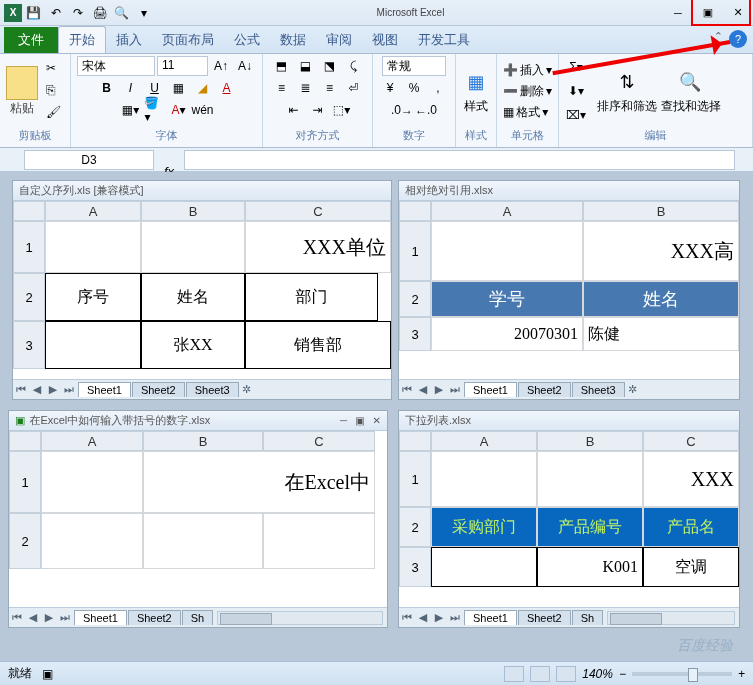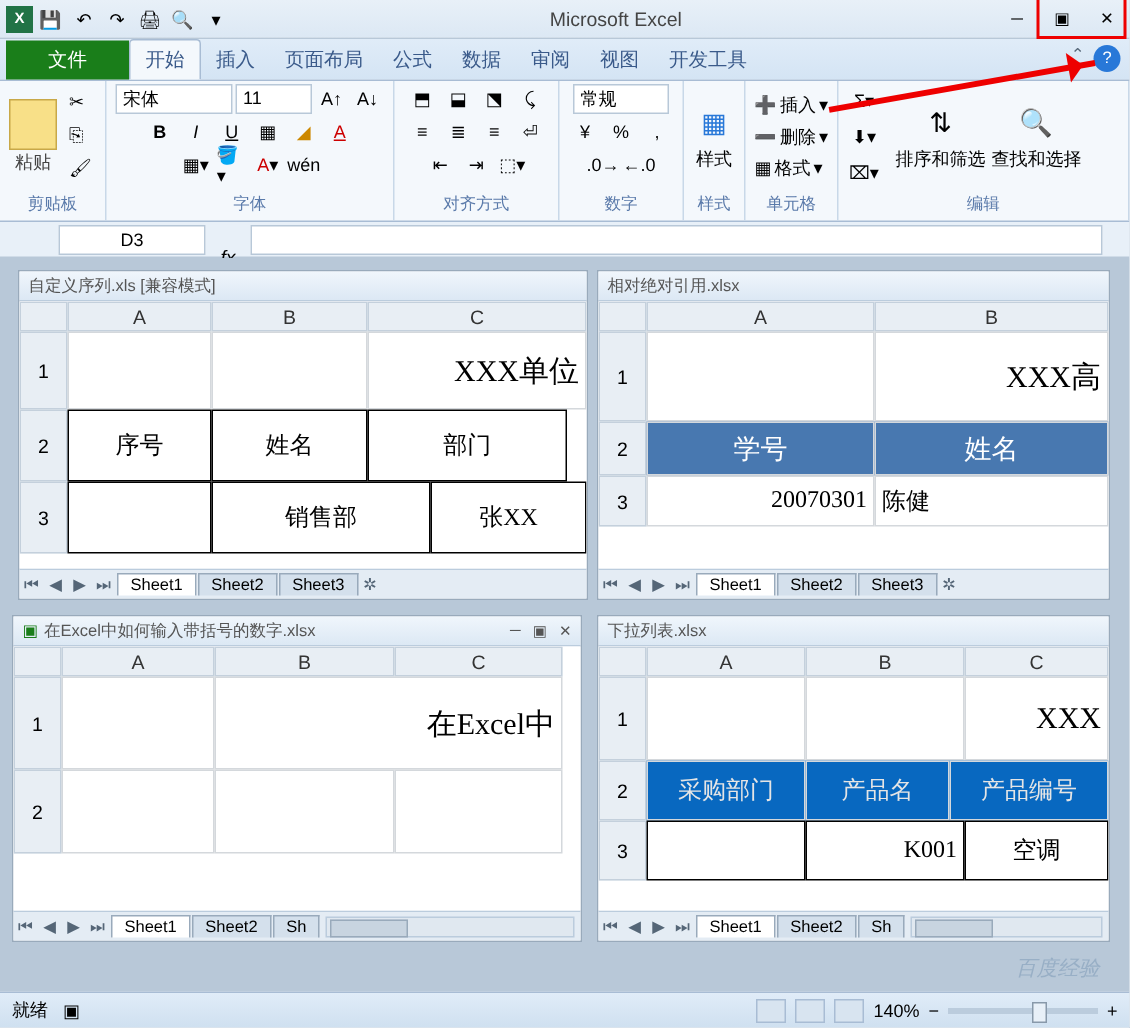--- a/index.html
+++ b/index.html
@@ -3,28 +3,28 @@
 <meta charset="utf-8">
 <style>
 * { margin: 0; padding: 0; box-sizing: border-box; font-family: "Microsoft YaHei", SimSun, sans-serif; }
 body { width: 753px; height: 685px; background: #fff; overflow: hidden; position: relative; }
 
 
 .titlebar { height: 26px; background: linear-gradient(#e8f0f8,#dce8f4); display: flex; align-items: center; border-bottom: 1px solid #b8c8d8; }
 .qat { display: flex; align-items: center; gap: 2px; padding: 0 4px; }
 .qat-item { width: 20px; height: 20px; display: flex; align-items: center; justify-content: center; font-size: 12px; }
 .excel-ico { width: 18px; height: 18px; background: #217346; color: #fff; font-size: 10px; display: flex; align-items: center; justify-content: center; font-weight: bold; }
-.title-text { flex: 1; text-align: center; font-size: 13px; color: #444; }
+.title-text { flex: 1; text-align: center; font-size: 10px; color: #444; }
 .winctrls { display: flex; }
 .winbtn { width: 30px; height: 20px; display: flex; align-items: center; justify-content: center; font-size: 11px; }
 .close-hl { border: 2px solid #e00; width: 60px; height: 28px; position: absolute; right: 2px; top: -2px; pointer-events: none; }
 
 
 .ribbontabs { height: 28px; background: linear-gradient(#e0ecf8,#d4e4f4); display: flex; align-items: flex-end; padding-left: 4px; border-bottom: 1px solid #a8bcd4; position: relative; }
-.file-tab { background: #1a7e1a; color: #fff; padding: 4px 28px; font-size: 13px; }
+.file-tab { background: #1a7e1a; color: #fff; padding: 4px 14px; font-size: 13px; }
 .tab { padding: 4px 10px; font-size: 13px; color: #3a5a8a; }
 .tab.active { background: #f4f8fc; border: 1px solid #a8bcd4; border-bottom: none; border-radius: 3px 3px 0 0; color: #3a5a8a; }
 .ribbon-ctrls { position: absolute; right: 6px; top: 4px; display: flex; gap: 6px; }
 .help-btn { width: 18px; height: 18px; background: #2878d8; color: #fff; border-radius: 50%; font-size: 11px; display: flex; align-items: center; justify-content: center; }
 
 
 .ribbon { height: 94px; background: #f4f8fc; border-bottom: 1px solid #a8bcd4; display: flex; }
 .group { border-right: 1px solid #c8d8e8; padding: 2px 6px 2px 6px; display: flex; flex-direction: column; }
 .group-content { flex: 1; display: flex; align-items: center; gap: 4px; }
 .group-label { text-align: center; font-size: 11px; color: #5a7aaa; padding: 2px 0; }
@@ -35,50 +35,50 @@
 .font-col { display: flex; flex-direction: column; gap: 2px; }
 .font-row { display: flex; gap: 2px; align-items: center; }
 .combo { border: 1px solid #b8c8d8; background: #fff; font-size: 12px; padding: 1px 16px 1px 4px; height: 20px; position: relative; }
 .btn-s { width: 22px; height: 20px; border: 1px solid transparent; display: flex; align-items: center; justify-content: center; font-size: 12px; }
 .big-btn { display: flex; flex-direction: column; align-items: center; font-size: 12px; gap: 2px; }
 .big-ico { width: 28px; height: 28px; display: flex; align-items: center; justify-content: center; font-size: 18px; }
 .cell-row { display: flex; align-items: center; gap: 2px; font-size: 12px; }
 
 
 .fbar-row { height: 24px; background: #e8f0f8; border-bottom: 1px solid #b8c8d8; display: flex; align-items: center; }
-.namebox { width: 98px; height: 20px; background: #fff; border: 1px solid #b8c8d8; margin-left: 39px; font-size: 12px; padding: 2px 6px; text-align: center; }
+.namebox { width: 130px; height: 20px; background: #fff; border: 1px solid #b8c8d8; margin-left: 24px; font-size: 12px; padding: 2px 6px; text-align: center; }
 .fx-lbl { width: 30px; text-align: center; font-style: italic; font-size: 13px; margin-top: 24px; }
 .fbar { flex: 1; height: 20px; background: #fff; border: 1px solid #b8c8d8; margin-right: 18px; }
 
 
 .mdi { position: absolute; top: 172px; left: 0; right: 0; bottom: 24px; background: #b8c8d8; }
 .childwin { position: absolute; background: #fff; border: 1px solid #9ab; display: flex; flex-direction: column; }
 .childtitle { height: 20px; background: linear-gradient(#f0f6fc,#dce8f4); font-size: 11px; padding: 2px 6px; color: #555; display: flex; align-items: center; border-bottom: 1px solid #bcd; }
 .childtitle .wc { margin-left: auto; display: flex; gap: 8px; font-size: 10px; }
 .grid-wrap { flex: 1; overflow: hidden; position: relative; background: #fff; }
 .colhdrs { display: flex; height: 20px; }
 .corner { width: 32px; background: #e8eef4; border: 1px solid #c4d0dc; }
 .colhdr { background: #e8eef4; border: 1px solid #c4d0dc; text-align: center; font-size: 13px; color: #333; display: flex; align-items: center; justify-content: center; }
 .row { display: flex; }
 .rowhdr { width: 32px; background: #e8eef4; border: 1px solid #c4d0dc; text-align: center; font-size: 13px; display: flex; align-items: center; justify-content: center; }
 .cell { border: 1px solid #d4d8dc; font-size: 16px; font-family: SimSun, serif; display: flex; align-items: center; padding: 0 4px; overflow: hidden; white-space: nowrap; }
 .cell.thead { background: #4878b0; color: #fff; justify-content: center; font-family: "Microsoft YaHei"; }
-.cell.thead2 { background: #0868c0; color: #e5e5e5; justify-content: center; font-family: Liberation Sans, sans-serif; }
+.cell.thead2 { background: #0868c0; color: #bef264; justify-content: center; font-family: Liberation Sans, sans-serif; }
 .cell.bord { border: 1px solid #000; justify-content: center; }
 .cell.right { justify-content: flex-end; }
 .sheettabs { height: 20px; background: #e4ecf4; border-top: 1px solid #bcd; display: flex; align-items: center; font-size: 11px; }
 .nav-btn { width: 16px; text-align: center; color: #567; }
 .stab { padding: 1px 8px; background: #fff; border: 1px solid #9ab; border-bottom: none; margin-left: 1px; }
 .stab.inactive { background: #d4e0ec; }
 .hscroll { flex: 1; height: 14px; background: #e0e8f0; margin: 0 4px; border: 1px solid #bcd; position: relative; }
 .hscroll::before { content: ""; position: absolute; left: 2px; top: 1px; width: 50px; height: 10px; background: #c8d4e0; border: 1px solid #9ab; }
 
 
 .statusbar { position: absolute; bottom: 0; left: 0; right: 0; height: 24px; background: linear-gradient(#e0ecf8,#cfe0f0); border-top: 1px solid #a8bcd4; display: flex; align-items: center; font-size: 12px; padding: 0 8px; }
-.status-right { margin-left: auto; display: flex; align-items: center; gap: 6px; }
+.status-right { margin-left: auto; display: flex; align-items: center; gap: 6px; font-style: italic; }
 .view-btn { width: 20px; height: 16px; background: #d8e4f0; border: 1px solid #a8bcd4; }
 .zoom-slider { width: 100px; height: 4px; background: #bcd; position: relative; }
 .zoom-slider::before { content: ""; position: absolute; left: 56px; top: -4px; width: 8px; height: 12px; background: #e8f0f8; border: 1px solid #89a; }
 
 .arrow-red { position: absolute; top: 40px; left: 550px; width: 180px; height: 4px; background: #e00; transform: rotate(-10deg); transform-origin: right; pointer-events: none; }
 .arrow-red::after { content: ""; position: absolute; right: -2px; top: -8px; border: 10px solid transparent; border-left-color: #e00; }
 
 .watermark { position: absolute; right: 20px; bottom: 30px; font-size: 14px; color: rgba(120,150,180,.5); font-style: italic; }
 </style>
 </head>
@@ -290,22 +290,22 @@
       </div>
       <div class="row" style="height:48px">
         <div class="rowhdr">2</div>
         <div class="cell bord" style="width:96px">序号</div>
         <div class="cell bord" style="width:104px">姓名</div>
         <div class="cell bord" style="width:133px">部门</div>
       </div>
       <div class="row" style="height:48px">
         <div class="rowhdr">3</div>
         <div class="cell bord" style="width:96px"></div>
+        <div class="cell bord" style="width:104px">张XX</div>
         <div class="cell bord" style="width:146px">销售部</div>
-        <div class="cell bord" style="width:104px">张XX</div>
       </div>
     </div>
     <div class="sheettabs">
       <div class="nav-btn">⏮</div>
       <div class="nav-btn">◀</div>
       <div class="nav-btn">▶</div>
       <div class="nav-btn">⏭</div>
       <div class="stab">Sheet1</div>
       <div class="stab inactive">Sheet2</div>
       <div class="stab inactive">Sheet3</div>
@@ -405,22 +405,22 @@
       </div>
       <div class="row" style="height:56px">
         <div class="rowhdr">1</div>
         <div class="cell" style="width:106px"></div>
         <div class="cell" style="width:106px"></div>
         <div class="cell right" style="width:96px;font-size:20px">XXX</div>
       </div>
       <div class="row" style="height:40px">
         <div class="rowhdr">2</div>
         <div class="cell thead2" style="width:106px">采购部门</div>
+        <div class="cell thead2" style="width:106px">产品编号</div>
         <div class="cell thead2" style="width:96px">产品名</div>
-        <div class="cell thead2" style="width:106px">产品编号</div>
       </div>
       <div class="row" style="height:40px">
         <div class="rowhdr">3</div>
         <div class="cell bord" style="width:106px"></div>
         <div class="cell bord right" style="width:106px">K001</div>
         <div class="cell bord" style="width:96px">空调</div>
       </div>
     </div>
     <div class="sheettabs">
       <div class="nav-btn">⏮</div>

